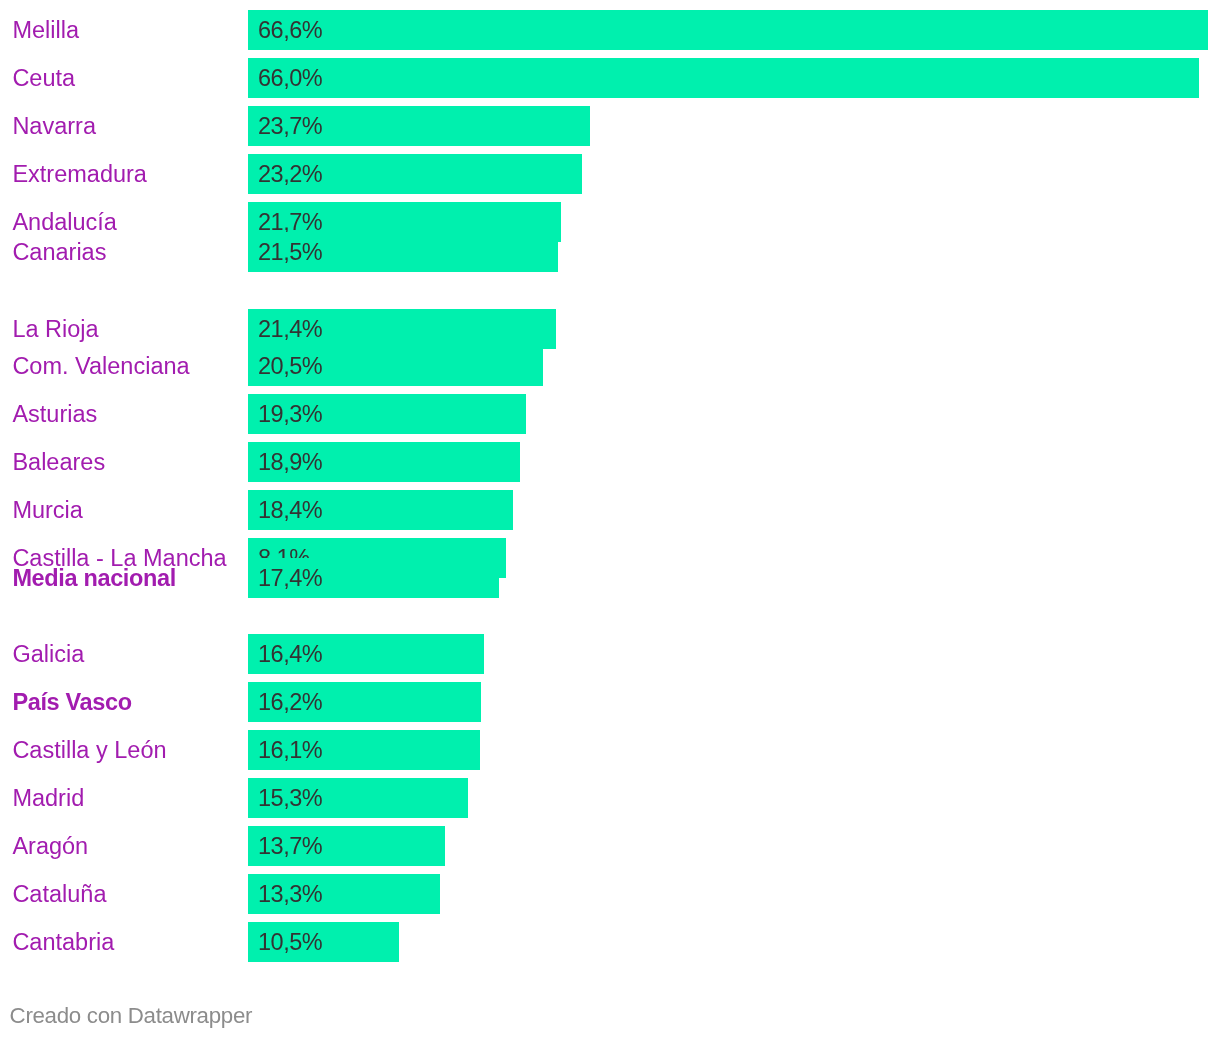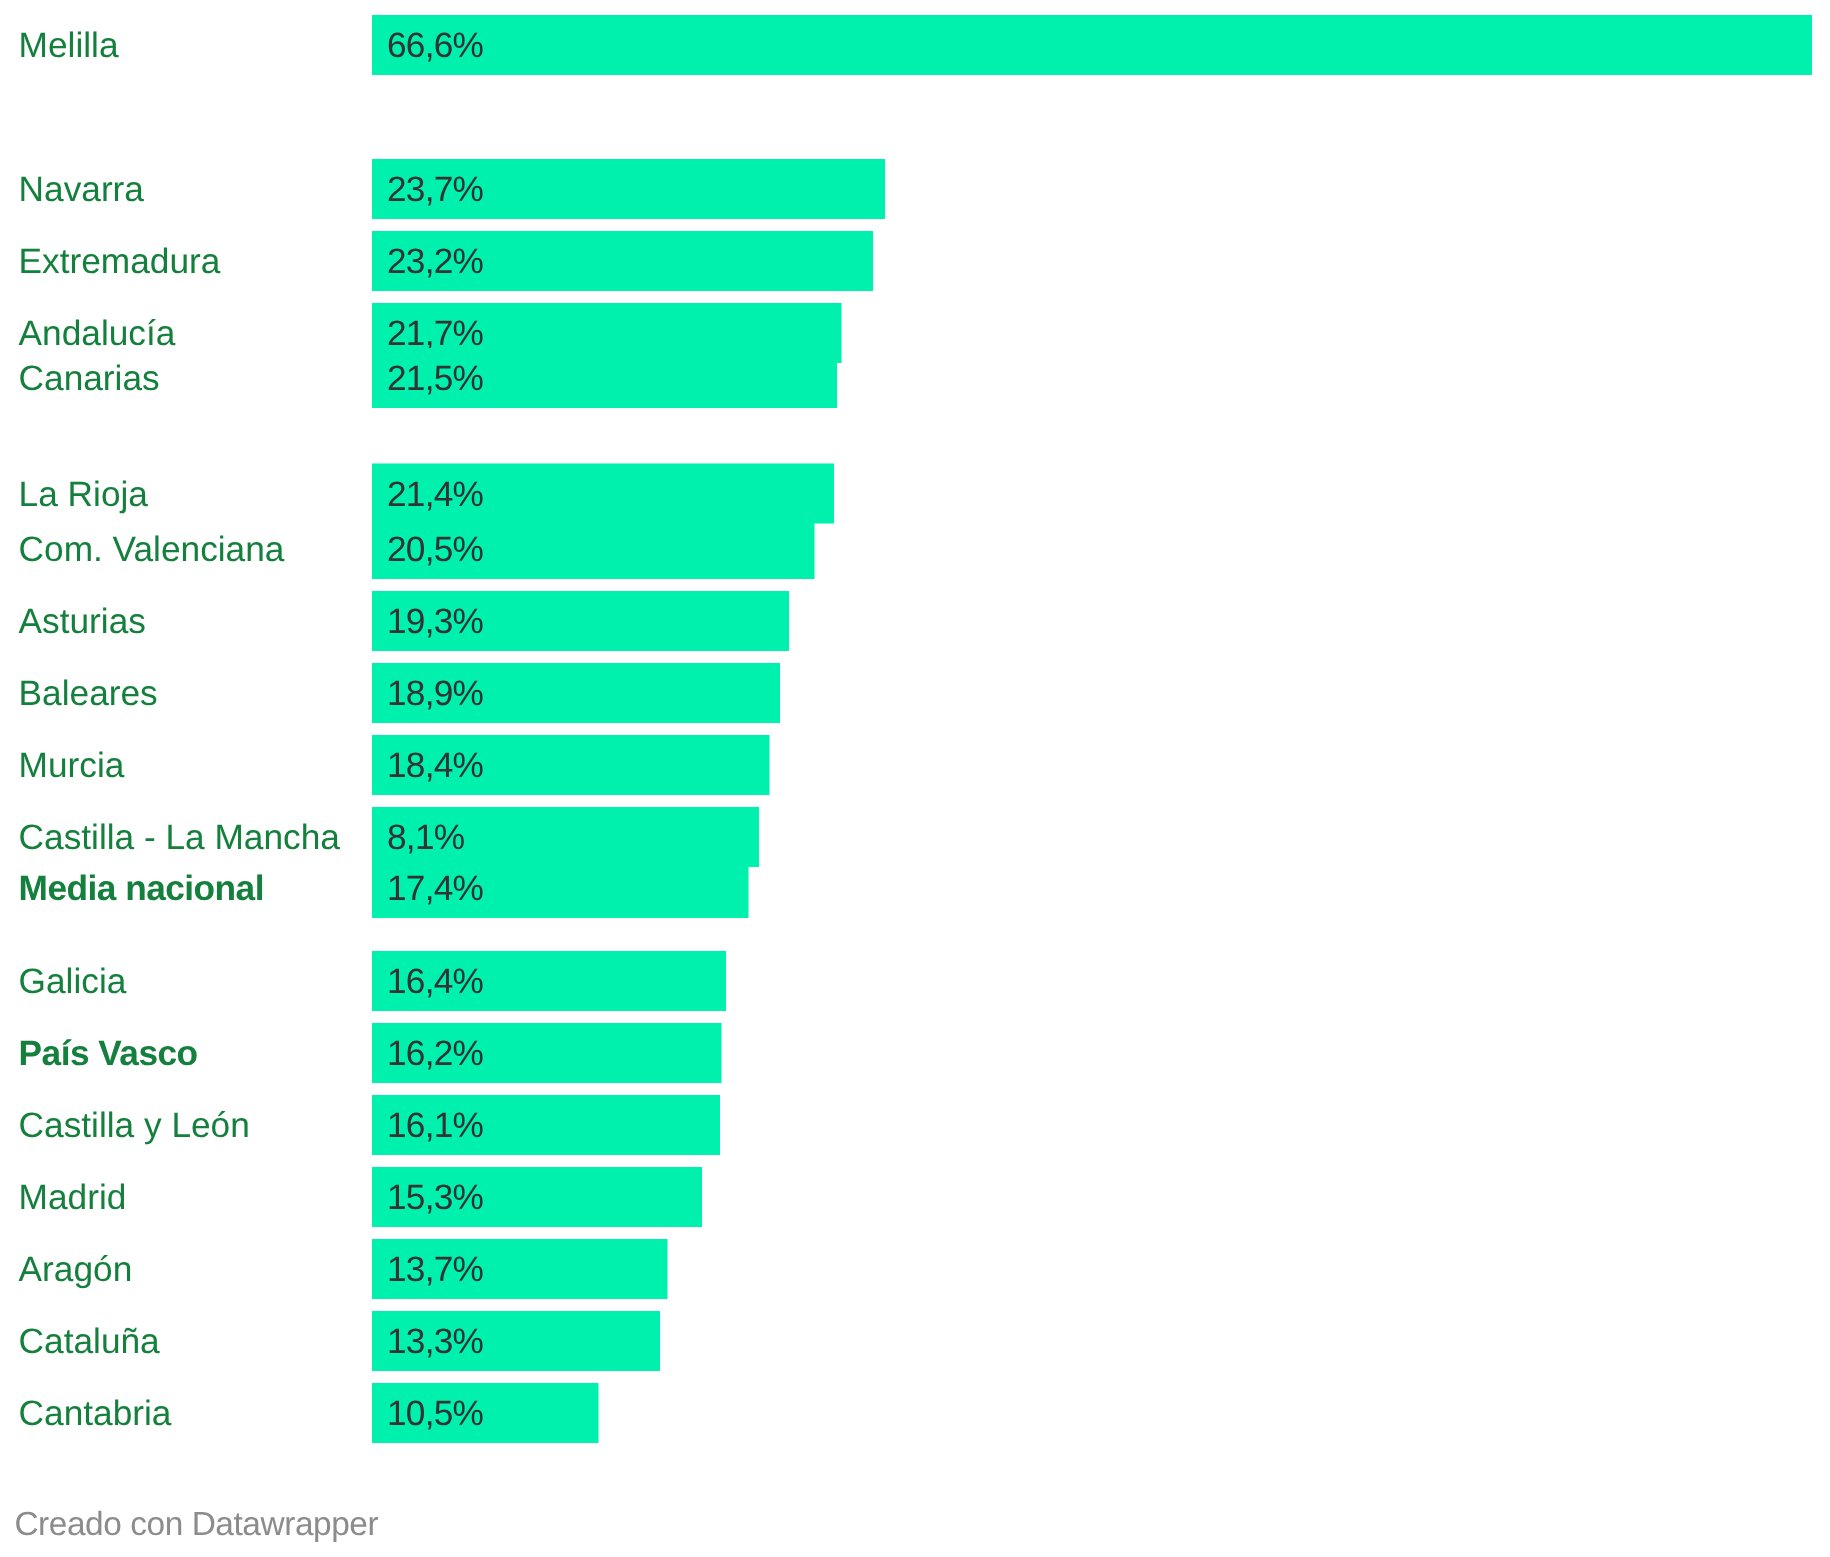--- a/index.html
+++ b/index.html
@@ -8,21 +8,21 @@
     width:1220px;height:1038px;background:#ffffff;
     font-family:"Liberation Sans",sans-serif;
     overflow:hidden;
     -webkit-font-smoothing:antialiased;
   }
   .chart{position:relative;width:1220px;height:1038px;background:#ffffff;}
   .plot{position:absolute;left:0;top:0;width:1220px;height:972px;}
   .row{position:absolute;left:0;width:1220px;height:40px;}
   .bar-label{
     position:absolute;left:12.4px;top:0;height:40px;line-height:40px;
-    font-size:23.5px;color:#15803d;white-space:nowrap;
+    font-size:23.5px;color:#a21caf;white-space:nowrap;
     transform:translateZ(0);
   }
   .row.is-highlighted .bar-label{font-weight:bold;letter-spacing:-0.35px;}
   .bar{
     position:absolute;left:248px;top:0;height:40px;
     background:#00f0ae;
   }
   .bar-value{
     position:absolute;left:258px;top:0;height:40px;line-height:40px;
     font-size:23.5px;color:#333333;letter-spacing:-0.5px;white-space:nowrap;
@@ -37,20 +37,25 @@
 </style>
 </head>
 <body>
 
 <div class="chart">
   <div class="plot">
       <div class="row" style="top: 10px;">
     <div class="bar-label">Melilla</div>
     <div class="bar" style="width: 959.706px; background: rgb(0, 240, 174); left: 248px;"></div>
     <div class="bar-value">66,6%</div>
+  </div>
+      <div class="row" style="top: 58px;">
+    <div class="bar-label">Ceuta</div>
+    <div class="bar" style="width: 951.06px; background: rgb(0, 240, 174); left: 248px;"></div>
+    <div class="bar-value">66,0%</div>
   </div>
       <div class="row" style="top: 106px;">
     <div class="bar-label">Navarra</div>
     <div class="bar" style="width: 341.517px; background: rgb(0, 240, 174); left: 248px;"></div>
     <div class="bar-value">23,7%</div>
   </div>
       <div class="row" style="top: 154px;">
     <div class="bar-label">Extremadura</div>
     <div class="bar" style="width: 334.312px; background: rgb(0, 240, 174); left: 248px;"></div>
     <div class="bar-value">23,2%</div>
@@ -88,21 +93,21 @@
       <div class="row" style="top: 490px;">
     <div class="bar-label">Murcia</div>
     <div class="bar" style="width: 265.144px; background: rgb(0, 240, 174); left: 248px;"></div>
     <div class="bar-value">18,4%</div>
   </div>
       <div class="row" style="top: 538px;">
     <div class="bar-label">Castilla - La Mancha</div>
     <div class="bar" style="width: 257.939px; background: rgb(0, 240, 174); left: 248px;"></div>
     <div class="bar-value">8,1%</div>
   </div>
-      <div class="row is-highlighted" style="top: 572px;">
+      <div class="row is-highlighted" style="top: 558px;">
     <div class="bar-label">Media nacional</div>
     <div class="bar" style="width: 250.734px; background: rgb(0, 240, 174); left: 248px;"></div>
     <div class="bar-value">17,4%</div>
   </div>
       <div class="row" style="top: 634px;">
     <div class="bar-label">Galicia</div>
     <div class="bar" style="width: 236.324px; background: rgb(0, 240, 174); left: 248px;"></div>
     <div class="bar-value">16,4%</div>
   </div>
       <div class="row is-highlighted" style="top: 682px;">

